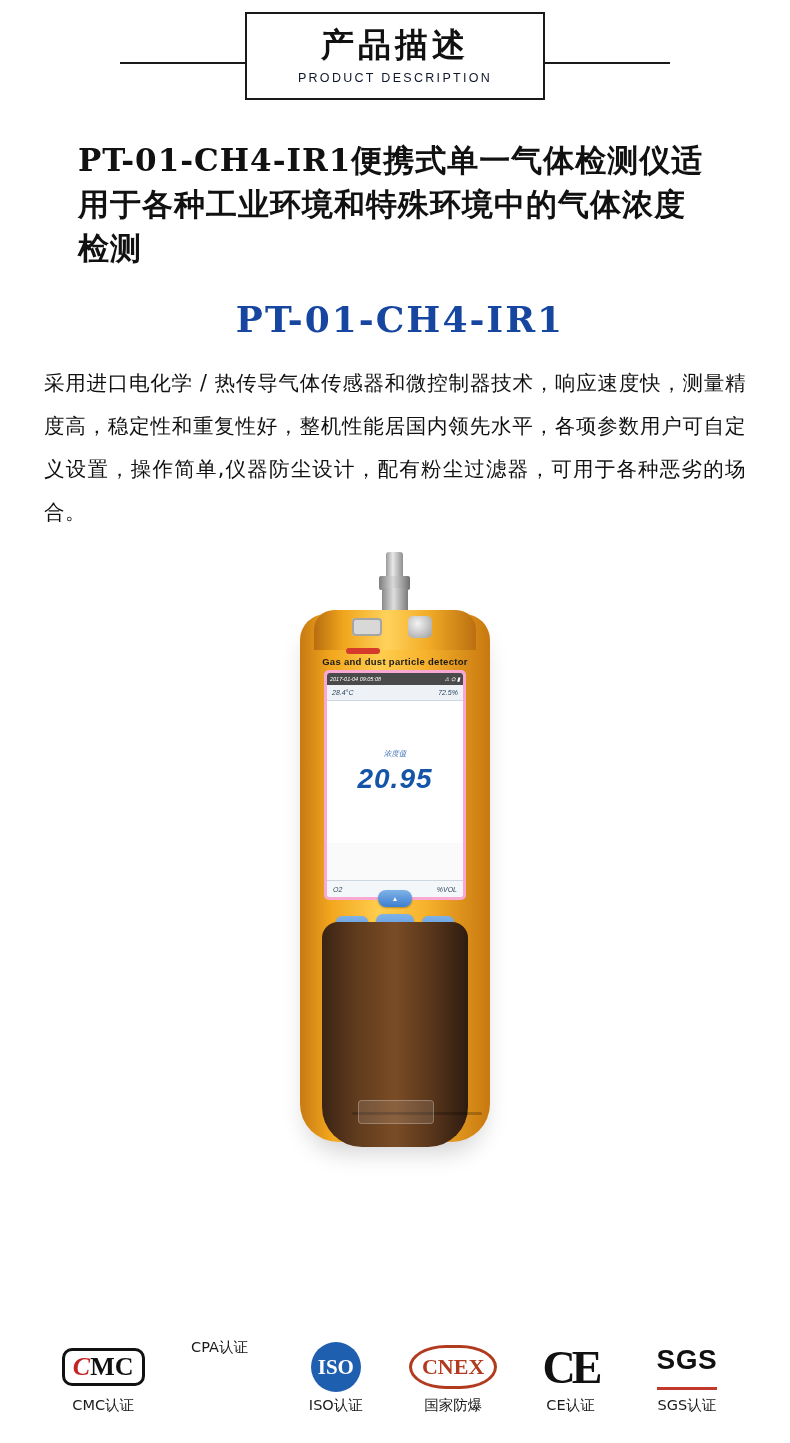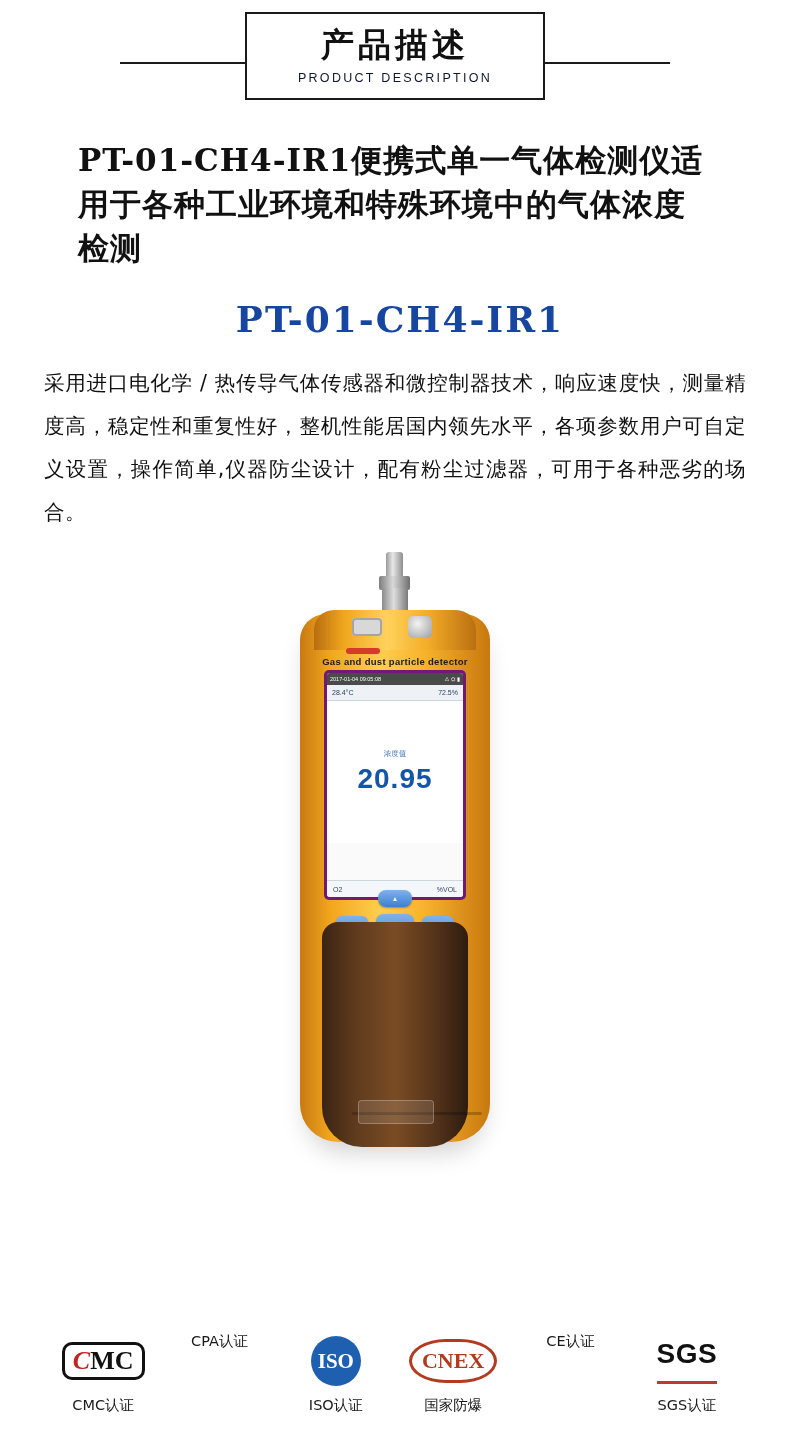--- a/index.html
+++ b/index.html
@@ -230,24 +230,25 @@
     font-family: "Liberation Sans", sans-serif;
   }
 
   
   .screen {
     position: absolute;
     left: 24px;
     top: 118px;
     width: 142px;
     height: 230px;
-    background: #701a75;
+    background: #f9a8d4;
     border-radius: 5px;
     padding: 3px;
     box-sizing: border-box;
+    font-style: italic;
   }
   .screen-inner {
     width: 100%;
     height: 100%;
     background: #fafafa;
     border-radius: 3px;
     position: relative;
     overflow: hidden;
     font-family: "Liberation Sans", sans-serif;
   }
@@ -354,21 +355,20 @@
   }
   .cert {
     width: 96px;
     text-align: center;
   }
   .cert-mark {
     height: 58px;
     display: flex;
     align-items: center;
     justify-content: center;
-    margin-bottom: 6px;
   }
   .cert-label {
     font-family: "DejaVu Sans", sans-serif;
     font-size: 14.5px;
     color: #1a1a1a;
   }
 
   .badge-box {
     border: 3px solid #111;
     border-radius: 10px;
@@ -517,20 +517,23 @@
   </div>
 
   <div class="cert">
     <div class="cert-mark">
       <span class="cnex-box">CNEX</span>
     </div>
     <div class="cert-label">国家防爆</div>
   </div>
 
   <div class="cert">
+    <div class="cert-mark">
+      <span class="ce-mark">CE</span>
+    </div>
     <div class="cert-label">CE认证</div>
   </div>
 
   <div class="cert">
     <div class="cert-mark">
       <span class="sgs-mark">SGS</span>
     </div>
     <div class="cert-label">SGS认证</div>
   </div>
 

